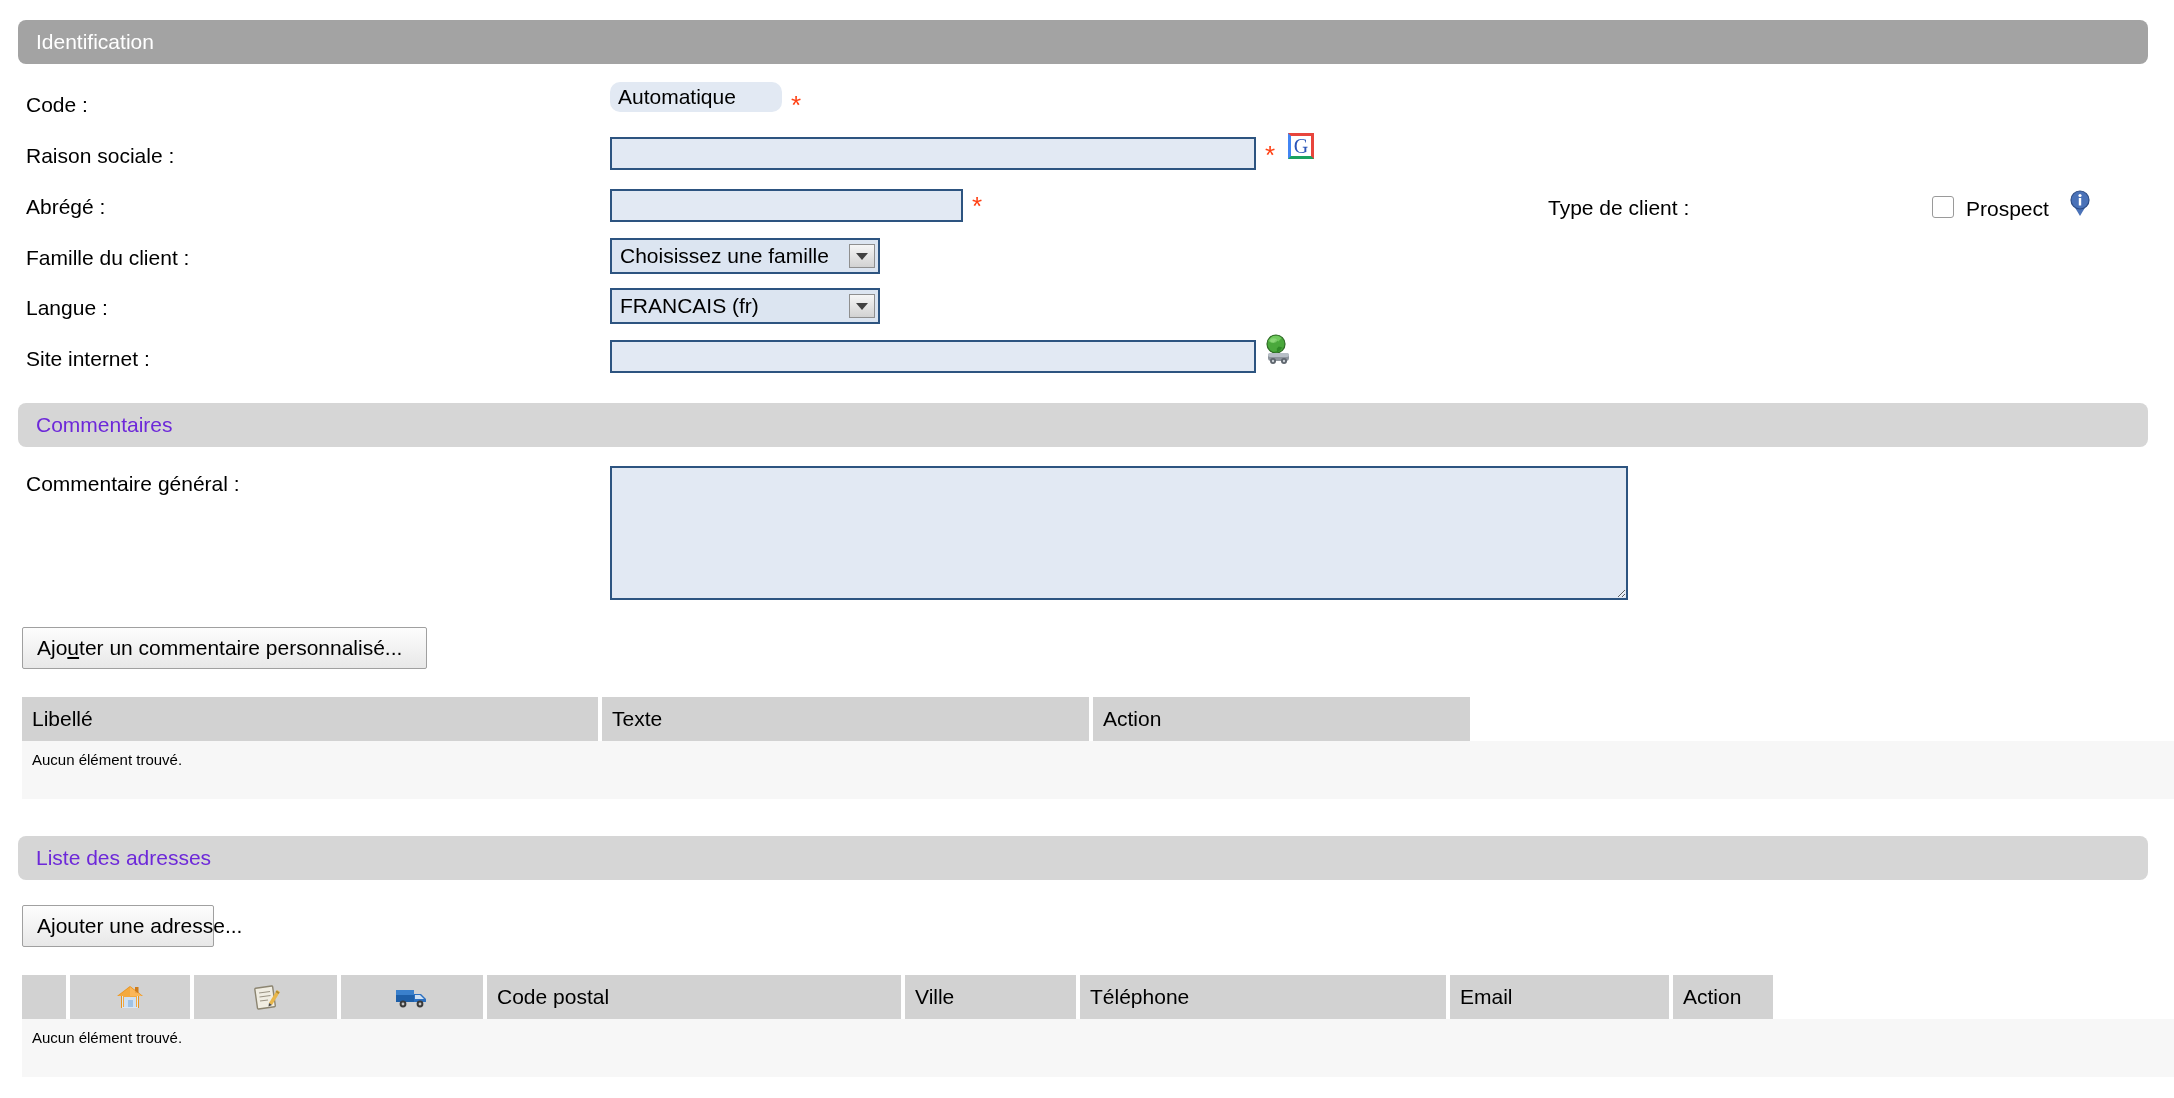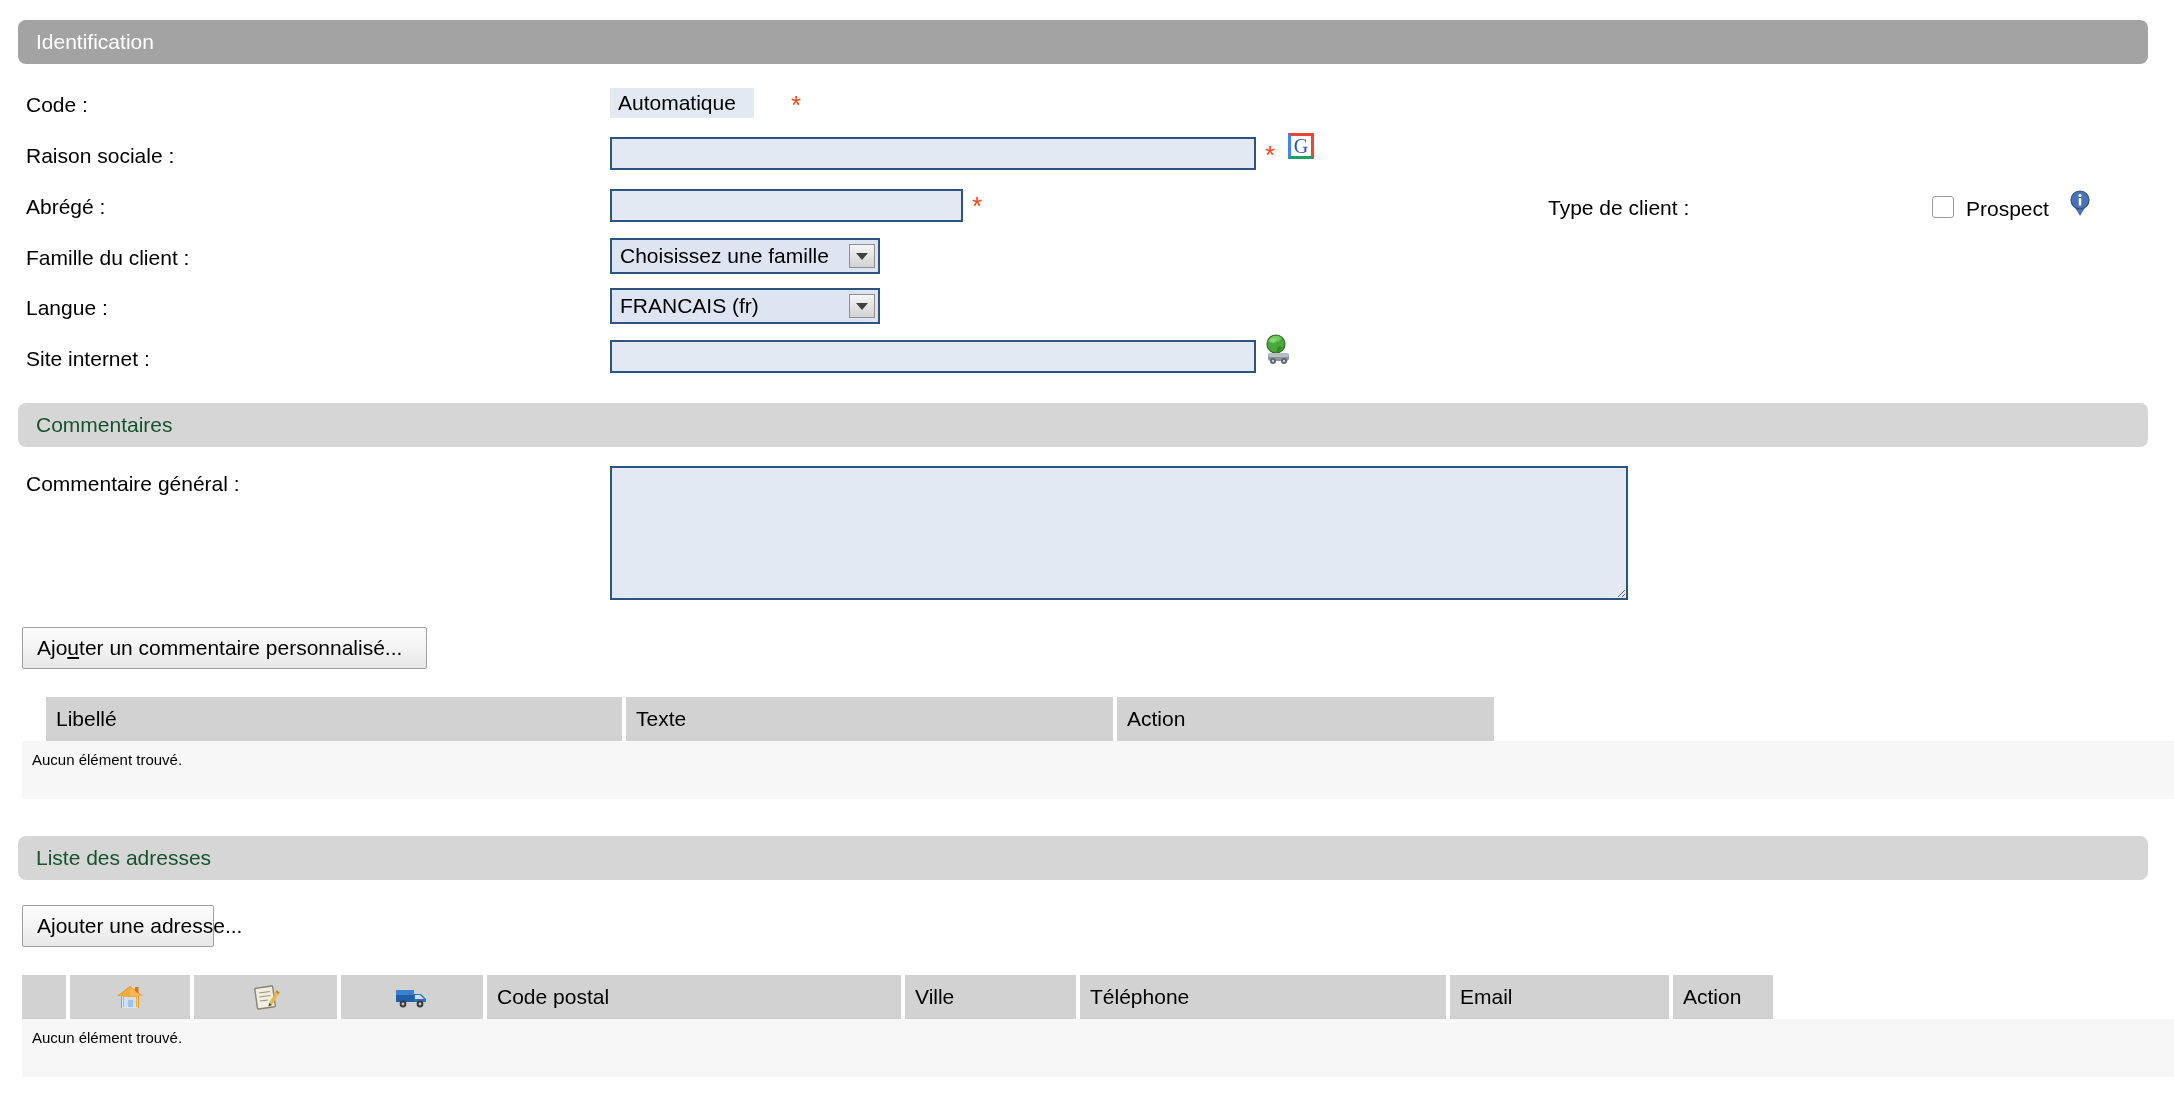--- a/index.html
+++ b/index.html
@@ -27,21 +27,21 @@
     padding-left: 18px;
     box-sizing: border-box;
     font-size: 21px;
   }
   .section-bar.dark {
     background: #a3a3a3;
     color: #ffffff;
   }
   .section-bar.light {
     background: #d6d6d6;
-    color: #14532d;
+    color: #6d28d9;
     border-radius: 8px;
   }
 
   
   .lbl {
     position: absolute;
     font-size: 21px;
     color: #000;
     white-space: nowrap;
     line-height: 1;
@@ -210,21 +210,21 @@
   }
 </style>
 </head>
 <body>
 
 <div class="section-bar dark" style="left:18px; top:20px; width:2130px;">
   <span>Identification</span>
 </div>
 
 <div class="lbl" style="left:26px; top:94px;">Code :</div>
-<div class="readonly-field" style="left:610px; top:88px; width:144px;">Automatique</div>
+<div class="readonly-field" style="left:610px; top:82px; width:172px;border-radius:10px;">Automatique</div>
 <div class="req" style="left:791px; top:92px;">*</div>
 
 <div class="lbl" style="left:26px; top:145px;">Raison sociale :</div>
 <input class="txt" type="text" style="left: 610px; top: 137px; width: 646px;" value="">
 <div class="req" style="left:1265px; top:142px;">*</div>
 <div class="icon g-icon" style="left:1288px; top:133px;">G</div>
 
 <div class="lbl" style="left:26px; top:196px;">Abrégé :</div>
 <input class="txt" type="text" style="left: 610px; top: 189px; width: 353px;" value="">
 <div class="req" style="left:972px; top:193px;">*</div>
@@ -278,21 +278,21 @@
 
 <div class="lbl" style="left:26px; top:473px;">Commentaire général :</div>
 <textarea class="ta" style="left: 610px; top: 466px; width: 1018px; height: 134px;"></textarea>
 
 <div class="btn" style="left:22px; top:627px; width:405px;">
   <span><span>Ajo</span><u>u</u><span>ter un commentaire personnalisé...</span></span>
 </div>
 
 <div class="tbl" style="left:22px; top:697px; width:2152px;">
   <div class="thead">
-    <div class="th" style="width:576px;margin-left:24px;">Libellé</div>
+    <div class="th" style="width:576px;">Libellé</div>
     <div class="th" style="width:487px;">Texte</div>
     <div class="th" style="width:377px;">Action</div>
   </div>
   <div class="tbody-empty" style="width:2152px;">
     <span>Aucun élément trouvé.</span>
   </div>
 </div>
 
 <div class="section-bar light" style="left:18px; top:836px; width:2130px;">
   <span>Liste des adresses</span>

